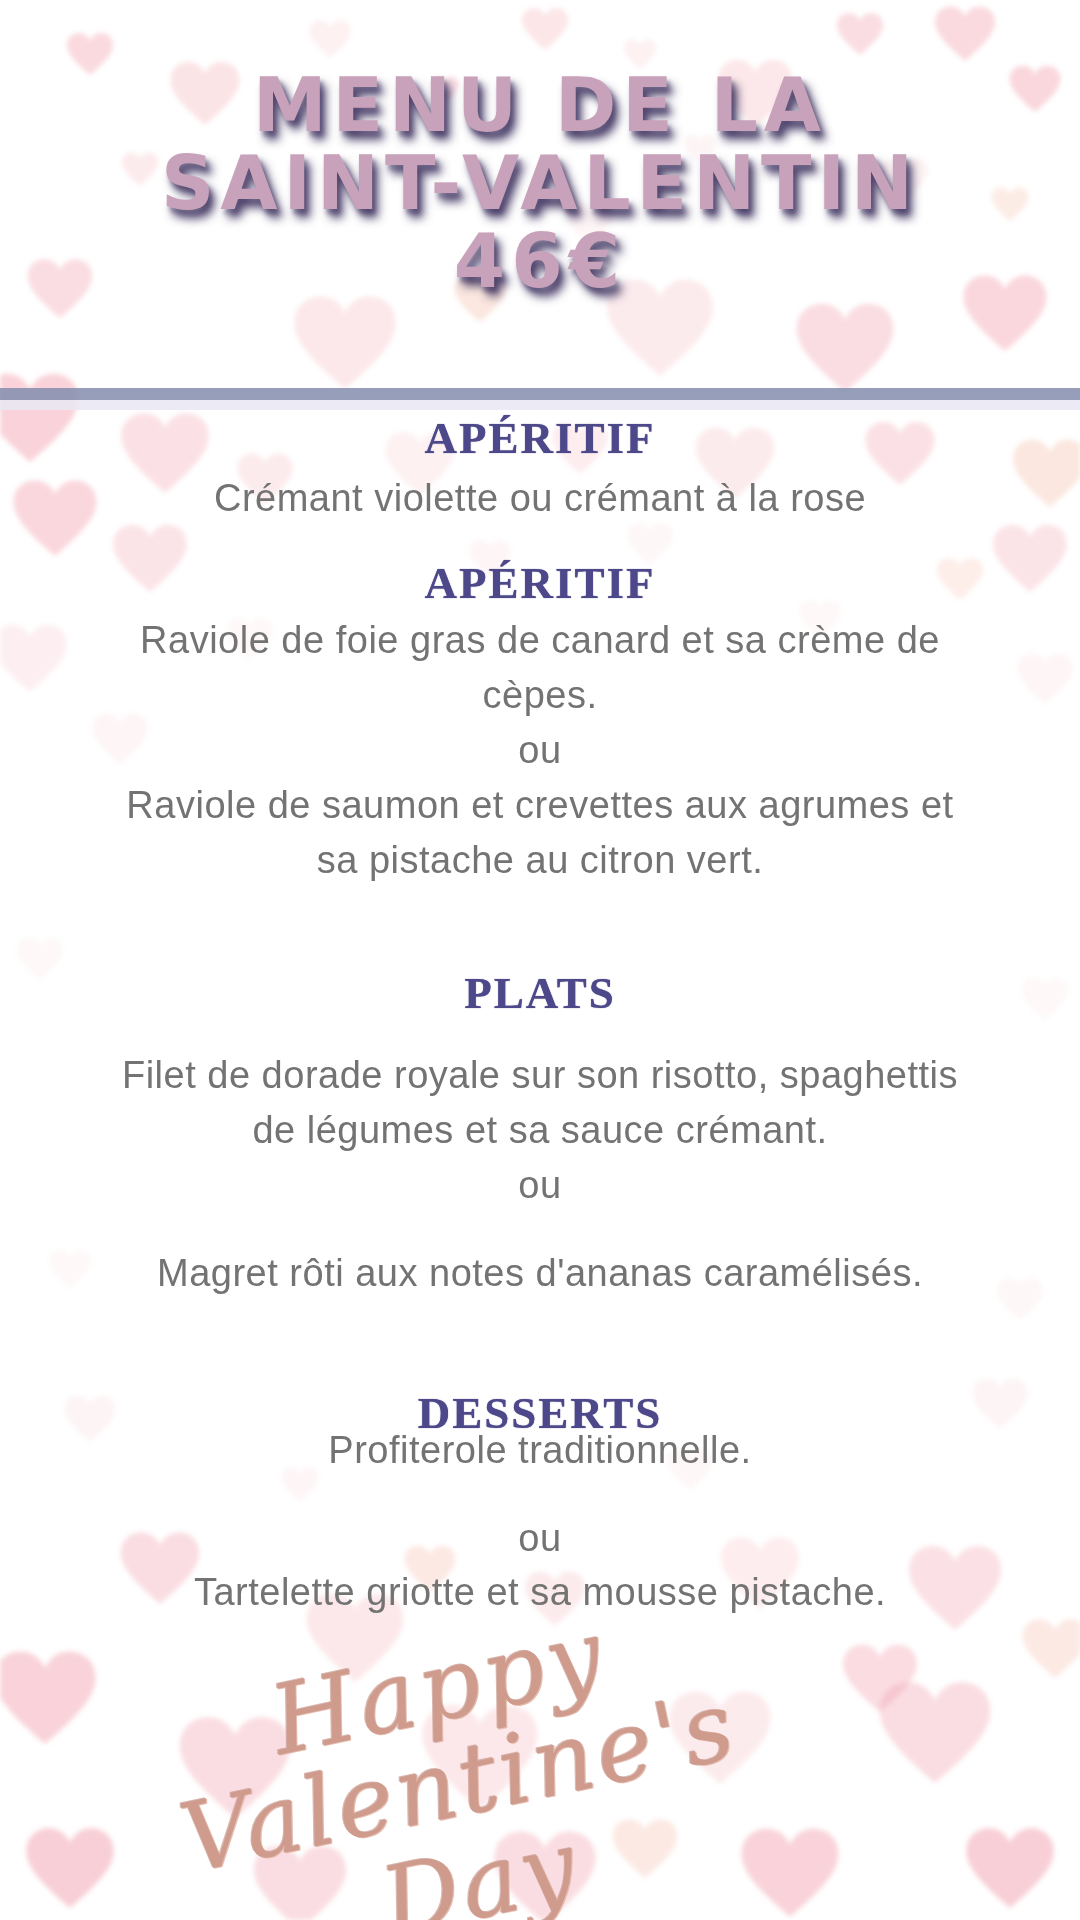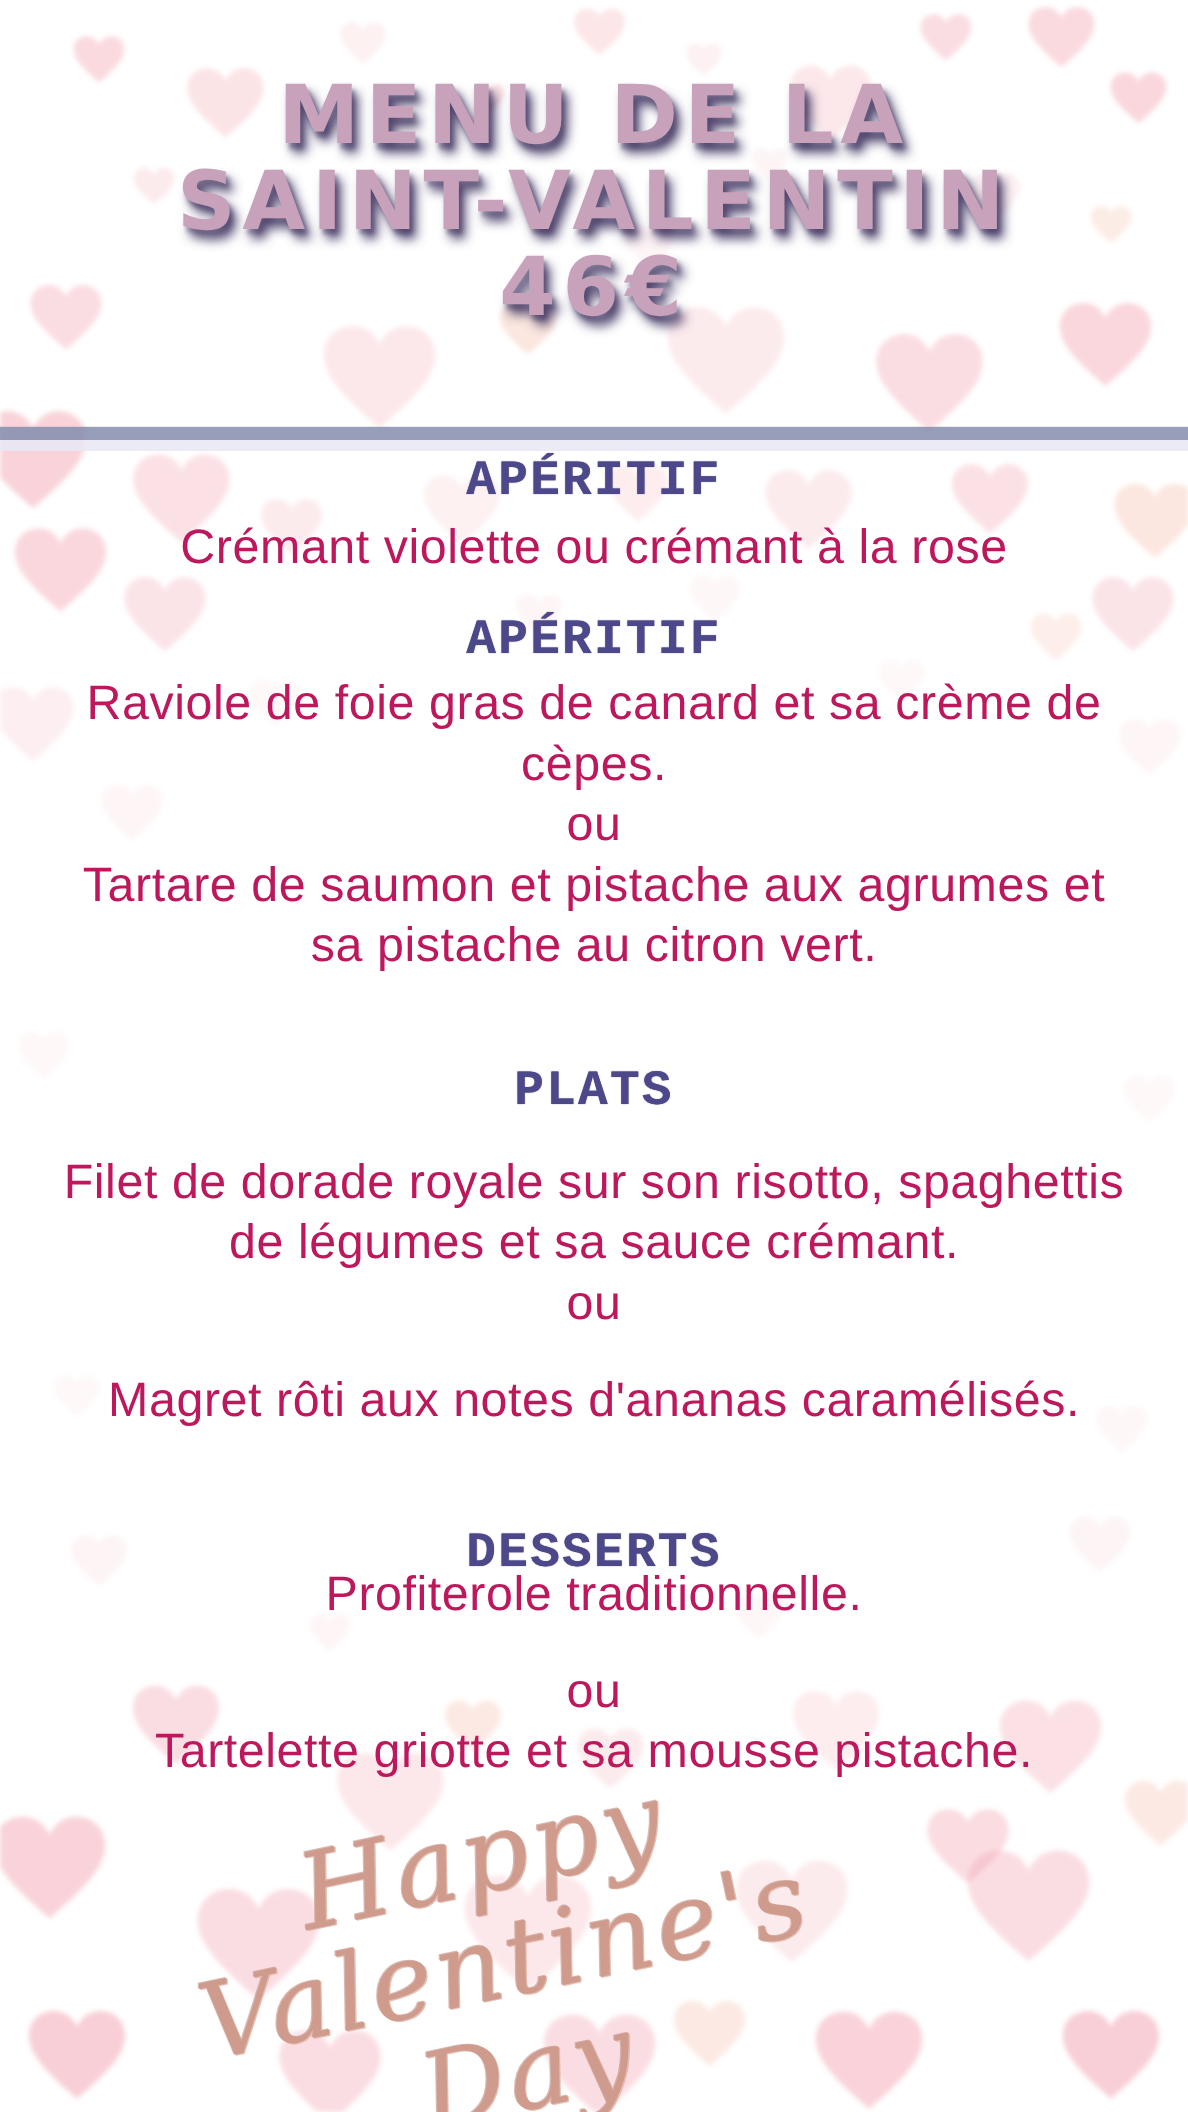--- a/index.html
+++ b/index.html
@@ -27,35 +27,35 @@
     letter-spacing: 6px;
     color: #c8a2ba;
     text-shadow: 6px 9px 10px rgba(62,50,95,0.85), 3px 5px 4px rgba(62,50,95,0.45);
   }
 
   .divider-wrap { position: absolute; left: 0; right: 0; top: 388px; z-index: 2; }
   .divider-slate { height: 12px; background: rgba(132,141,173,0.85); }
   .divider-light { height: 10px; background: rgba(233,231,243,0.85); }
 
   .section-heading {
-    font-family: Liberation Mono, monospace;
+    font-family: Liberation Serif, serif;
     font-weight: 900;
     font-size: 45px;
     line-height: 46px;
     letter-spacing: 2px;
     color: #4d4889;
     text-shadow: 0 0 1px #4d4889;
   }
   .menu-line {
     font-family: "Liberation Sans", sans-serif;
-    font-size: 44px;
+    font-size: 38px;
     line-height: 40px;
     letter-spacing: 0.5px;
     font-weight: 500;
-    color: #be185d;
+    color: #737373;
   }
 
   .footer-script {
     position: absolute;
     left: 110px; top: 1640px;
     width: 700px;
     text-align: center;
     transform: rotate(-12deg);
     font-family: "DejaVu Serif", serif;
     font-style: italic;
@@ -153,21 +153,21 @@
   <div class="divider-light"></div>
 </div>
 
 <div class="abs section-heading" style="top:415px">APÉRITIF</div>
 <div class="abs menu-line" style="top:478px">Crémant violette ou crémant à la rose</div>
 
 <div class="abs section-heading" style="top:560px">APÉRITIF</div>
 <div class="abs menu-line" style="top:620px">Raviole de foie gras de canard et sa crème de</div>
 <div class="abs menu-line" style="top:675px">cèpes.</div>
 <div class="abs menu-line" style="top:730px">ou</div>
-<div class="abs menu-line" style="top:785px">Tartare de saumon et pistache aux agrumes et</div>
+<div class="abs menu-line" style="top:785px">Raviole de saumon et crevettes aux agrumes et</div>
 <div class="abs menu-line" style="top:840px">sa pistache au citron vert.</div>
 
 <div class="abs section-heading" style="top:970px">PLATS</div>
 <div class="abs menu-line" style="top:1055px">Filet de dorade royale sur son risotto, spaghettis</div>
 <div class="abs menu-line" style="top:1110px">de légumes et sa sauce crémant.</div>
 <div class="abs menu-line" style="top:1165px">ou</div>
 <div class="abs menu-line" style="top:1253px">Magret rôti aux notes d'ananas caramélisés.</div>
 
 <div class="abs section-heading" style="top:1390px">DESSERTS</div>
 <div class="abs menu-line" style="top:1430px">Profiterole traditionnelle.</div>

